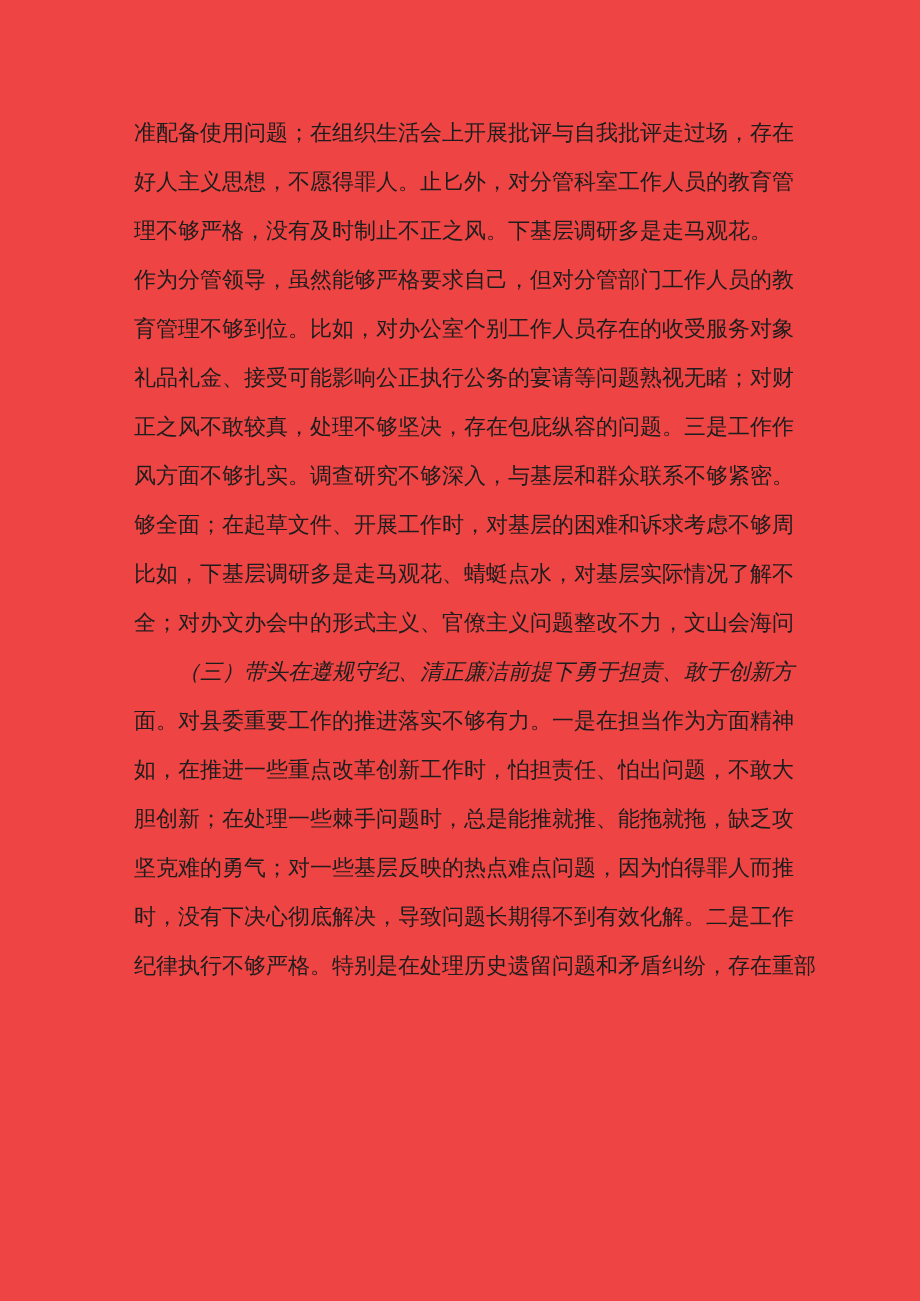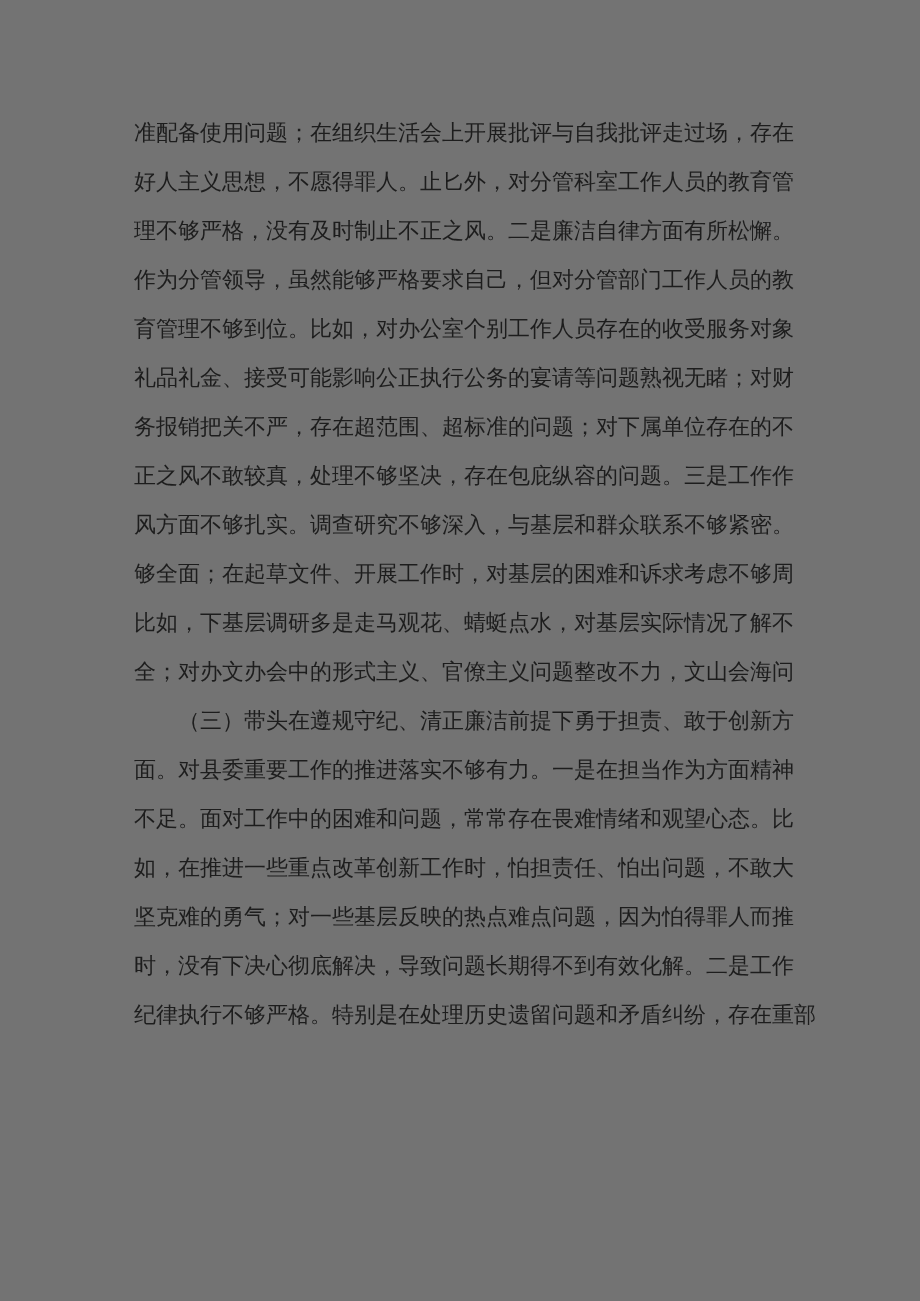--- a/index.html
+++ b/index.html
@@ -12,21 +12,21 @@
     height: 1301px;
     position: relative;
     overflow: hidden;
   }
   .page {
     position: absolute;
     left: 0;
     top: 0;
     width: 920px;
     height: 1301px;
-    background: #737373;
+    background: #ef4444;
   }
   .text-block {
     position: absolute;
     left: 134px;
     top: 108px;
     width: 662px;
     color: #1d1d1d;
     font-family: "Liberation Serif", "DejaVu Serif", serif;
     font-size: 22px;
     line-height: 49px;
@@ -36,47 +36,47 @@
     margin: 0;
     padding: 0;
   }
   .tline {
     white-space: nowrap;
     overflow: visible;
     height: 49px;
   }
   .tline.indent {
     text-indent: 2em;
+    font-style: italic;
   }
 </style>
 </head>
 <body>
 
 <div class="page">
   <div class="text-block">
 
     <div class="para">
       <div class="tline">准配备使用问题；在组织生活会上开展批评与自我批评走过场，存在</div>
       <div class="tline">好人主义思想，不愿得罪人。止匕外，对分管科室工作人员的教育管</div>
-      <div class="tline">理不够严格，没有及时制止不正之风。二是廉洁自律方面有所松懈。</div>
+      <div class="tline">理不够严格，没有及时制止不正之风。下基层调研多是走马观花。</div>
       <div class="tline">作为分管领导，虽然能够严格要求自己，但对分管部门工作人员的教</div>
       <div class="tline">育管理不够到位。比如，对办公室个别工作人员存在的收受服务对象</div>
       <div class="tline">礼品礼金、接受可能影响公正执行公务的宴请等问题熟视无睹；对财</div>
-      <div class="tline">务报销把关不严，存在超范围、超标准的问题；对下属单位存在的不</div>
       <div class="tline">正之风不敢较真，处理不够坚决，存在包庇纵容的问题。三是工作作</div>
       <div class="tline">风方面不够扎实。调查研究不够深入，与基层和群众联系不够紧密。</div>
       <div class="tline">够全面；在起草文件、开展工作时，对基层的困难和诉求考虑不够周</div>
       <div class="tline">比如，下基层调研多是走马观花、蜻蜓点水，对基层实际情况了解不</div>
       <div class="tline">全；对办文办会中的形式主义、官僚主义问题整改不力，文山会海问</div>
     </div>
 
     <div class="para">
       <div class="tline indent">（三）带头在遵规守纪、清正廉洁前提下勇于担责、敢于创新方</div>
       <div class="tline">面。对县委重要工作的推进落实不够有力。一是在担当作为方面精神</div>
-      <div class="tline">不足。面对工作中的困难和问题，常常存在畏难情绪和观望心态。比</div>
       <div class="tline">如，在推进一些重点改革创新工作时，怕担责任、怕出问题，不敢大</div>
+      <div class="tline">胆创新；在处理一些棘手问题时，总是能推就推、能拖就拖，缺乏攻</div>
       <div class="tline">坚克难的勇气；对一些基层反映的热点难点问题，因为怕得罪人而推</div>
       <div class="tline">时，没有下决心彻底解决，导致问题长期得不到有效化解。二是工作</div>
       <div class="tline">纪律执行不够严格。特别是在处理历史遗留问题和矛盾纠纷，存在重部</div>
     </div>
 
   </div>
 </div>
 
 </body></html>

